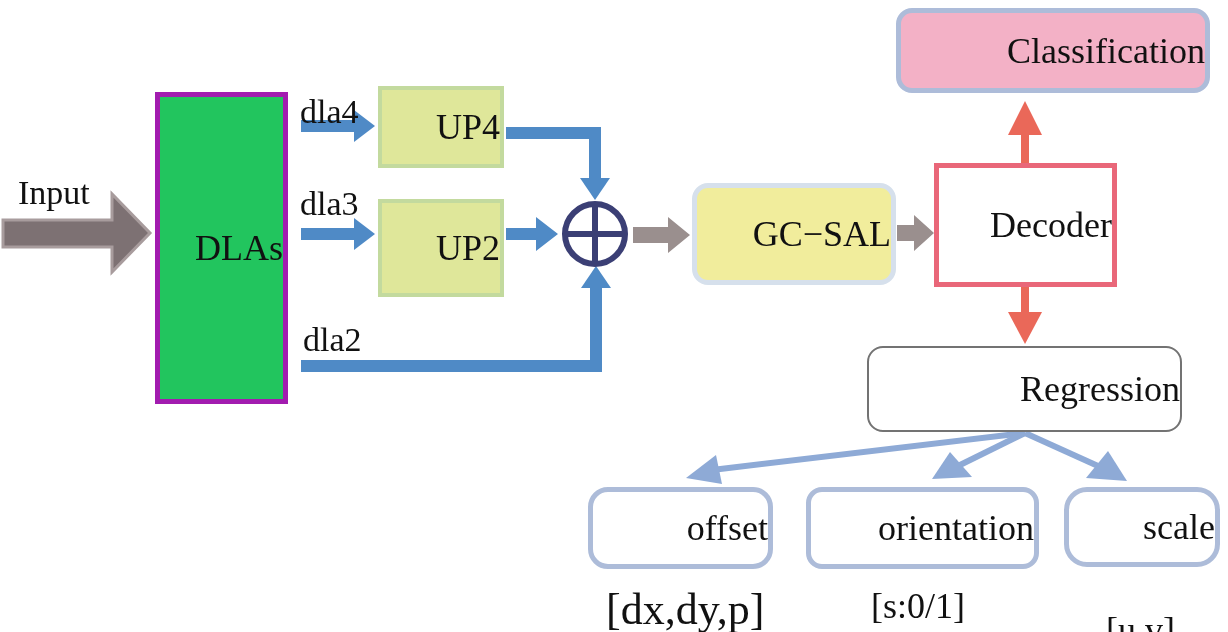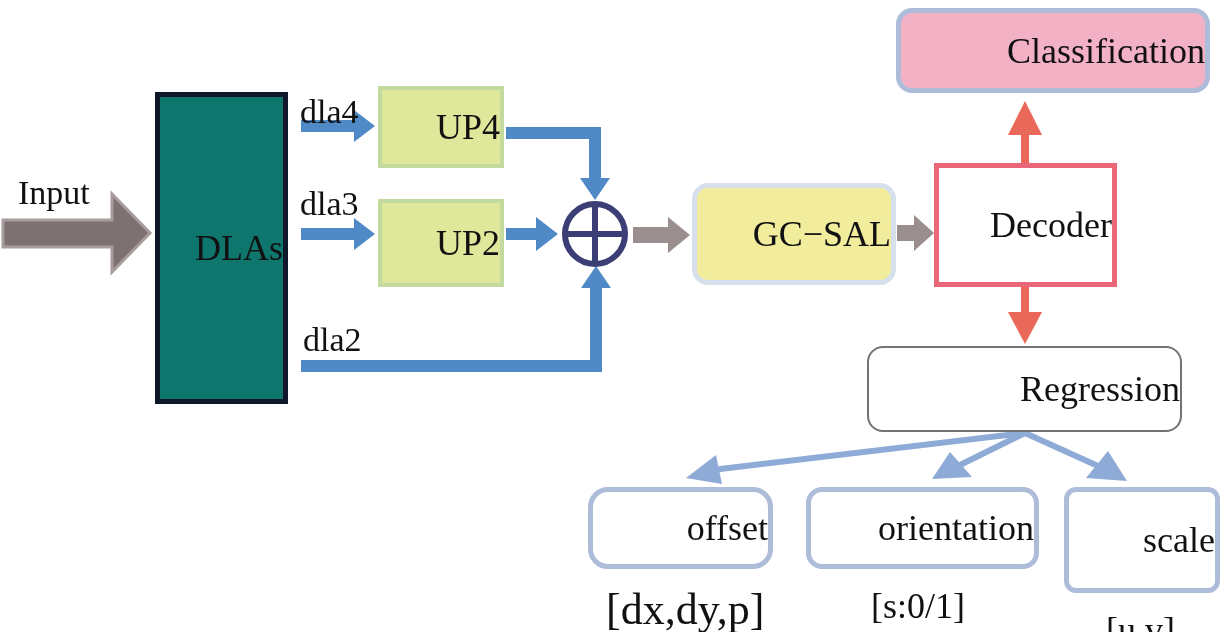--- a/index.html
+++ b/index.html
@@ -2,40 +2,40 @@
 <html><head>
 <meta charset="utf-8">
 <style>
   html, body { margin: 0; padding: 0; background: #ffffff; }
   body { width: 1228px; height: 632px; position: relative; overflow: hidden;
          font-family: "Liberation Serif", "DejaVu Serif", serif; color: #111; }
   svg { position: absolute; left: 0; top: 0; }
   .lbl { position: absolute; font-size: 34px; line-height: 1; white-space: nowrap; }
   .box { position: absolute; box-sizing: border-box; display: flex; align-items: center;
          justify-content: flex-end; font-size: 36px; }
-  #dlas { left: 155px; top: 92px; width: 133px; height: 312px; background: #0f766e;
-          border: 5px solid #0f172a; }
+  #dlas { left: 155px; top: 92px; width: 133px; height: 312px; background: #22c55e;
+          border: 5px solid #a21caf; }
   #up4 { left: 378px; top: 86px; width: 126px; height: 82px; background: #dfe79a;
          border: 4px solid #c3da9e; }
-  #up2 { left: 378px; top: 199px; width: 126px; height: 88px; background: #dfe79a;
+  #up2 { left: 378px; top: 199px; width: 126px; height: 98px; background: #dfe79a;
          border: 4px solid #c3da9e; }
   #gcsal { left: 692px; top: 183px; width: 204px; height: 102px; background: #f1ed9c;
            border: 5px solid #d6e0ec; border-radius: 16px; }
   #decoder { left: 934px; top: 163px; width: 183px; height: 124px; background: #fff;
              border: 5px solid #e96779; padding-left: 6px; }
   #classification { left: 896px; top: 8px; width: 314px; height: 85px; background: #f3b1c6;
                     border: 5px solid #adbcd9; border-radius: 16px; }
   #regression { left: 867px; top: 346px; width: 315px; height: 86px; background: #fff;
                 border: 2px solid #737373; border-radius: 16px; }
   #offset { left: 588px; top: 487px; width: 185px; height: 82px; background: #fff;
             border: 5px solid #adbcd9; border-radius: 20px; }
   #orientation { left: 806px; top: 487px; width: 233px; height: 82px; background: #fff;
                  border: 5px solid #adbcd9; border-radius: 16px; }
-  #scale { left: 1064px; top: 487px; width: 156px; height: 106px; background: #fff;
-           border: 5px solid #adbcd9; border-radius: 12px; }
+  #scale { left: 1064px; top: 487px; width: 156px; height: 80px; background: #fff;
+           border: 5px solid #adbcd9; border-radius: 23px; }
 </style>
 </head>
 <body>
 
 <svg width="1228" height="632" viewBox="0 0 1228 632">
 
   <polygon points="3,220 112,220 112,194 150,233 112,272 112,247 3,247" fill="#7d7173" stroke="#a89c9d" stroke-width="3"></polygon>
 
   <polygon points="301,120 354,120 354,110 375,126 354,142 354,132 301,132" fill="#4f8ac6"></polygon>
 

